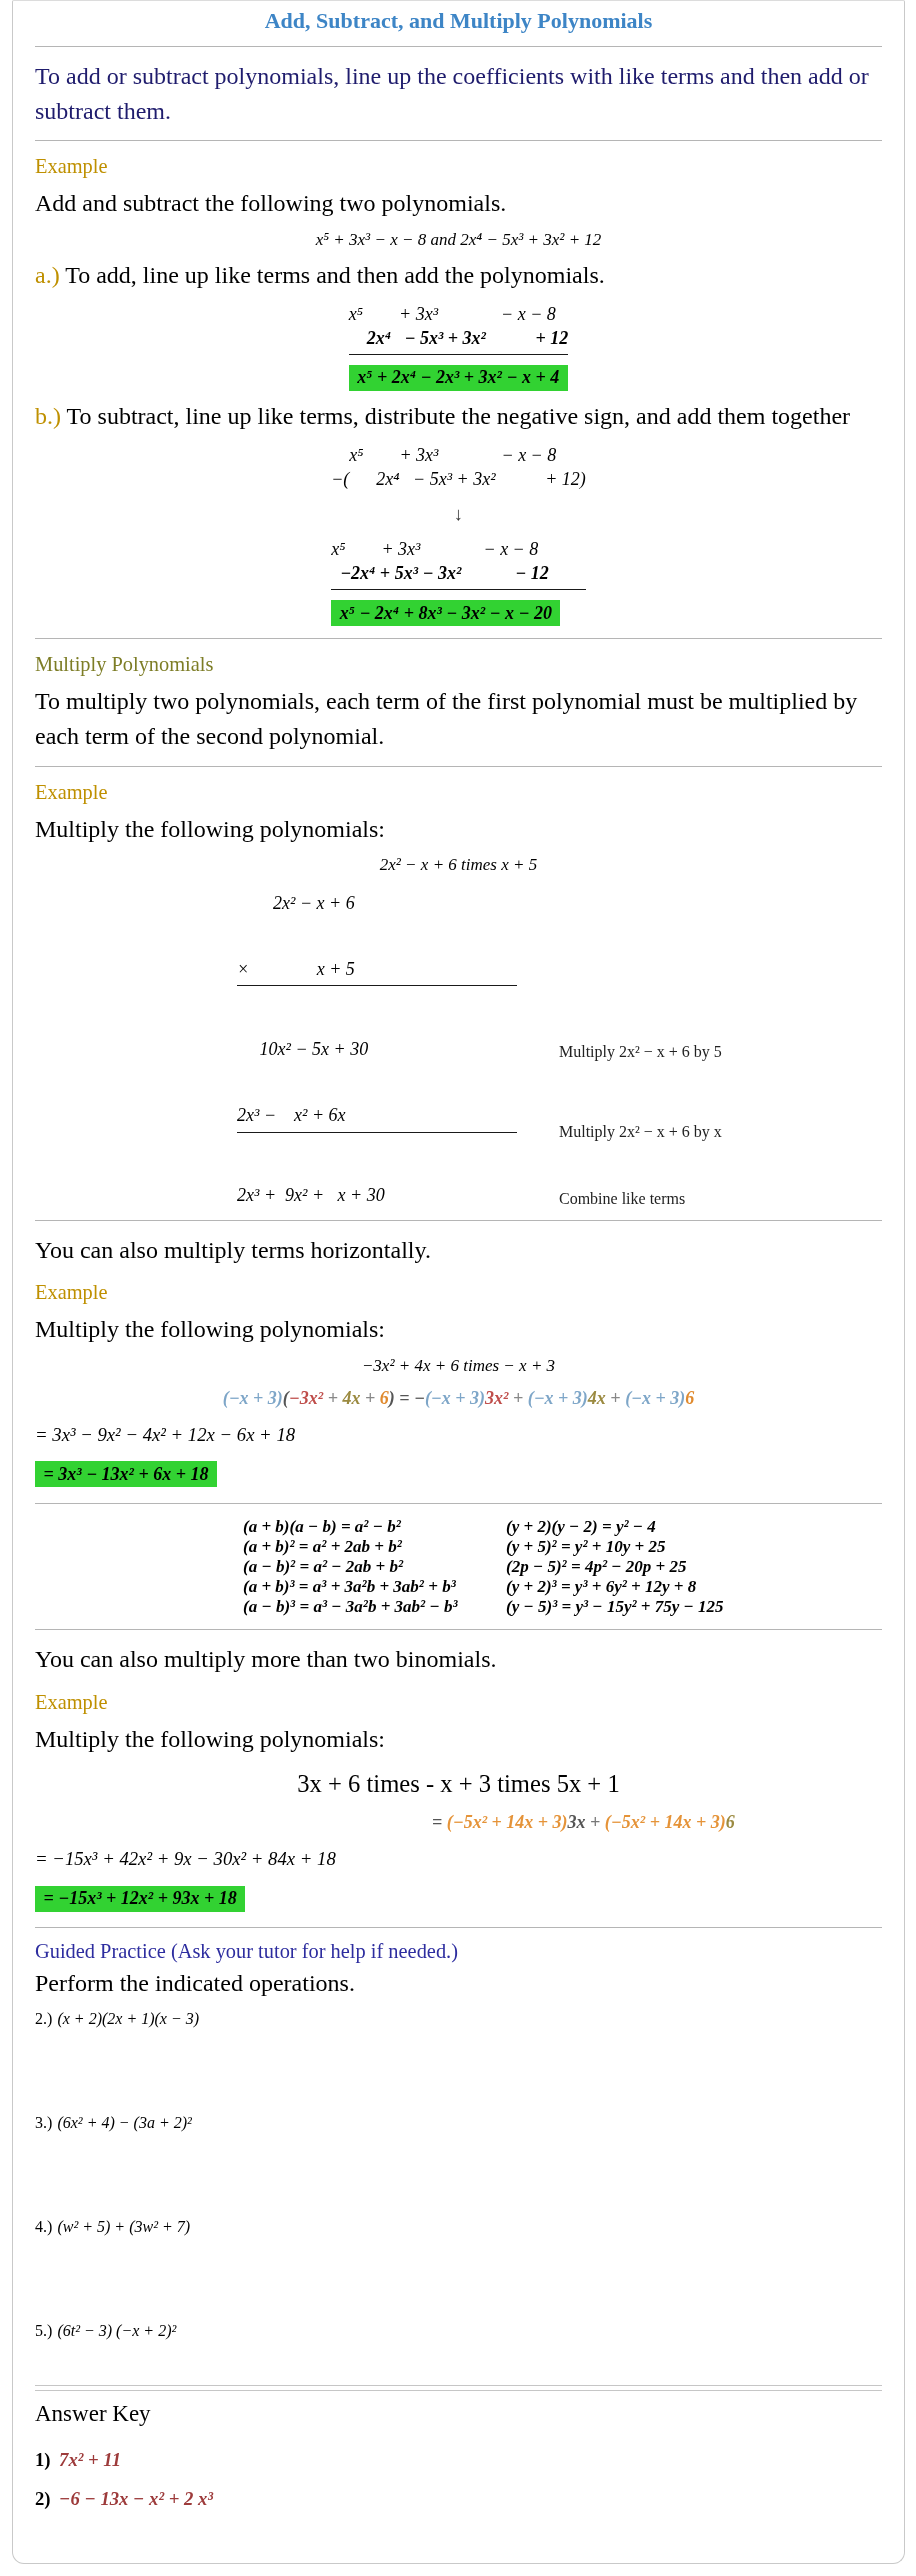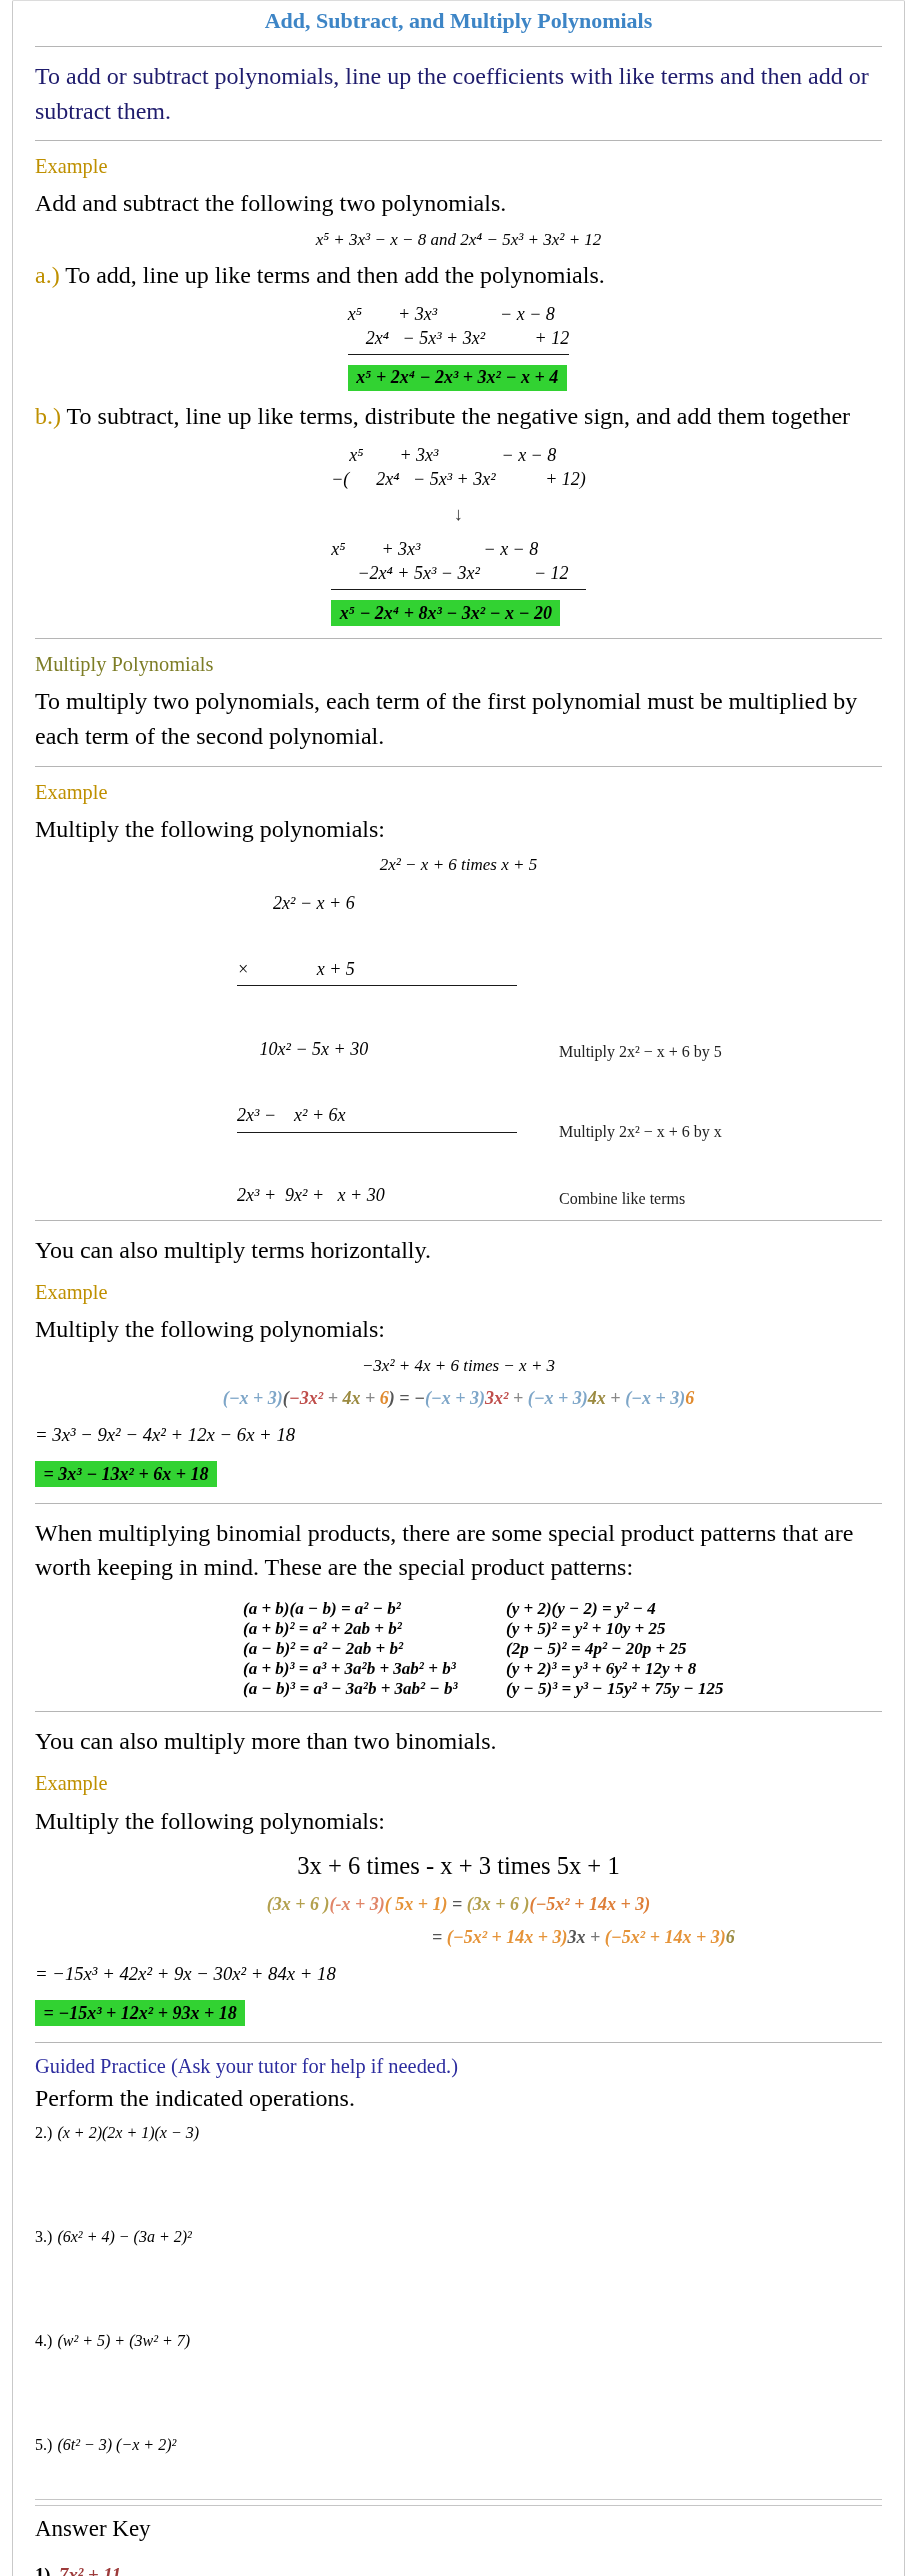--- a/index.html
+++ b/index.html
@@ -13,21 +13,21 @@
   .gold{color:#bf9000;}
   .olive-h{color:#7d7d26;}
   .indigo{color:#2d2d9f;}
   .maroon{color:#9d3b3b;}
   p.body{font-size:24px;margin:8.5px 0;line-height:1.45;}
   .ex-label{font-size:20.4px;margin:13.6px 0 5.1px;}
   .math{font-family:"Liberation Serif","DejaVu Serif",serif;font-style:italic;}
   .center{text-align:center;}
   .small{font-size:17px;}
   .pre{white-space:pre;}
-  .bold{font-weight:normal;text-align:center;}
+  .bold{font-weight:bold;}
   .stack-wrap{text-align:center;margin:6.8px 0 8.5px;}
   .stack{display:inline-block;text-align:left;font-size:18px;}
   .stack .srow{line-height:1.35;}
   .stack .rule-line{border-top:1.7px solid #1a1a1a;margin:3.4px 0 10.2px;}
   .arrow-row{text-align:center;font-size:18.7px;color:#333;margin:12px 0;font-style:normal;}
   .green-hl{background:#32d232;font-weight:bold;padding:2.5px 8.5px;display:inline-block;font-size:18px;}
   .vmult{display:grid;grid-template-columns:280px auto;column-gap:36px;margin:15.3px 0 12px 202px;font-size:18px;row-gap:3.4px;align-items:end;gap:42px;}
   .vmult .mline{white-space:pre;font-style:italic;line-height:1.35;}
   .vmult .note{font-size:16px;color:#222;}
   .ubar{border-bottom:1.7px solid #1a1a1a;padding-bottom:4.2px;margin-bottom:8.5px;}
@@ -111,41 +111,39 @@
   <p class="body">You can also multiply terms horizontally.</p>
   <div class="ex-label gold">Example</div>
   <p class="body">Multiply the following polynomials:</p>
   <div class="math center small">−3x² + 4x + 6 times − x + 3</div>
   <div class="seg-line math center"><span style="color: rgb(126, 166, 200);">(−x + 3)</span><span style="color: rgb(85, 85, 85);">(</span><span style="color: rgb(191, 77, 74);">−3x²</span><span style="color: rgb(136, 136, 136);"> + </span><span style="color: rgb(155, 138, 64);">4x</span><span style="color: rgb(136, 136, 136);"> + </span><span style="color: rgb(224, 138, 46);">6</span><span style="color: rgb(85, 85, 85);">) = −</span><span style="color: rgb(126, 166, 200);">(−x + 3)</span><span style="color: rgb(191, 77, 74);">3x²</span><span style="color: rgb(136, 136, 136);"> + </span><span style="color: rgb(126, 166, 200);">(−x + 3)</span><span style="color: rgb(155, 138, 64);">4x</span><span style="color: rgb(136, 136, 136);"> + </span><span style="color: rgb(126, 166, 200);">(−x + 3)</span><span style="color: rgb(224, 138, 46);">6</span></div>
   <div class="math eq-line eq-indent">= 3x³ − 9x² − 4x² + 12x − 6x + 18</div>
   <div class="eq-line eq-indent"><span class="green-hl math">= 3x³ − 13x² + 6x + 18</span></div>
 
   <hr class="rule">
 
-  <p class="body">When multiplying binomial products, there are some special product patterns that are worth keeping in mind. These are the special product patterns:</p>
   <div class="sp-grid math">
     <div>(a + b)(a − b) = a² − b²</div>
     <div>(y + 2)(y − 2) = y² − 4</div>
     <div>(a + b)² = a² + 2ab + b²</div>
     <div>(y + 5)² = y² + 10y + 25</div>
     <div>(a − b)² = a² − 2ab + b²</div>
     <div>(2p − 5)² = 4p² − 20p + 25</div>
     <div>(a + b)³ = a³ + 3a²b + 3ab² + b³</div>
     <div>(y + 2)³ = y³ + 6y² + 12y + 8</div>
     <div>(a − b)³ = a³ − 3a²b + 3ab² − b³</div>
     <div>(y − 5)³ = y³ − 15y² + 75y − 125</div>
   </div>
 
   <hr class="rule">
 
   <p class="body">You can also multiply more than two binomials.</p>
   <div class="ex-label gold">Example</div>
   <p class="body">Multiply the following polynomials:</p>
   <div class="big-problem">3x + 6 times - x + 3 times 5x + 1</div>
-  <div class="seg-line math center"><span style="color: rgb(179, 160, 78);">(3x + 6 )</span><span style="color: rgb(224, 133, 104);">(-x + 3)</span><span style="color: rgb(229, 147, 56);">( 5x + 1)</span><span style="color: rgb(85, 85, 85);"> = </span><span style="color: rgb(179, 160, 78);">(3x + 6 )</span><span style="color: rgb(222, 126, 56);">(−5x² + 14x + 3)</span></div>
   <div class="seg-line math eq-indent"><span style="color: rgb(85, 85, 85);">= </span><span style="color: rgb(229, 147, 56);">(−5x² + 14x + 3)</span><span style="color: rgb(85, 85, 85);">3x</span><span style="color: rgb(119, 119, 119);"> + </span><span style="color: rgb(229, 147, 56);">(−5x² + 14x + 3)</span><span style="color: rgb(155, 138, 64);">6</span></div>
   <div class="math eq-line eq-indent">= −15x³ + 42x² + 9x − 30x² + 84x + 18</div>
   <div class="eq-line eq-indent"><span class="green-hl math">= −15x³ + 12x² + 93x + 18</span></div>
 
   <hr class="rule">
 
   <div class="gp-heading indigo">Guided Practice (Ask your tutor for help if needed.)</div>
   <p class="body" style="margin-top:1.7px;">Perform the indicated operations.</p>
 
   <div class="problem"><span class="pnum">2.)</span><span class="math">(x + 2)(2x + 1)(x − 3)</span></div>

